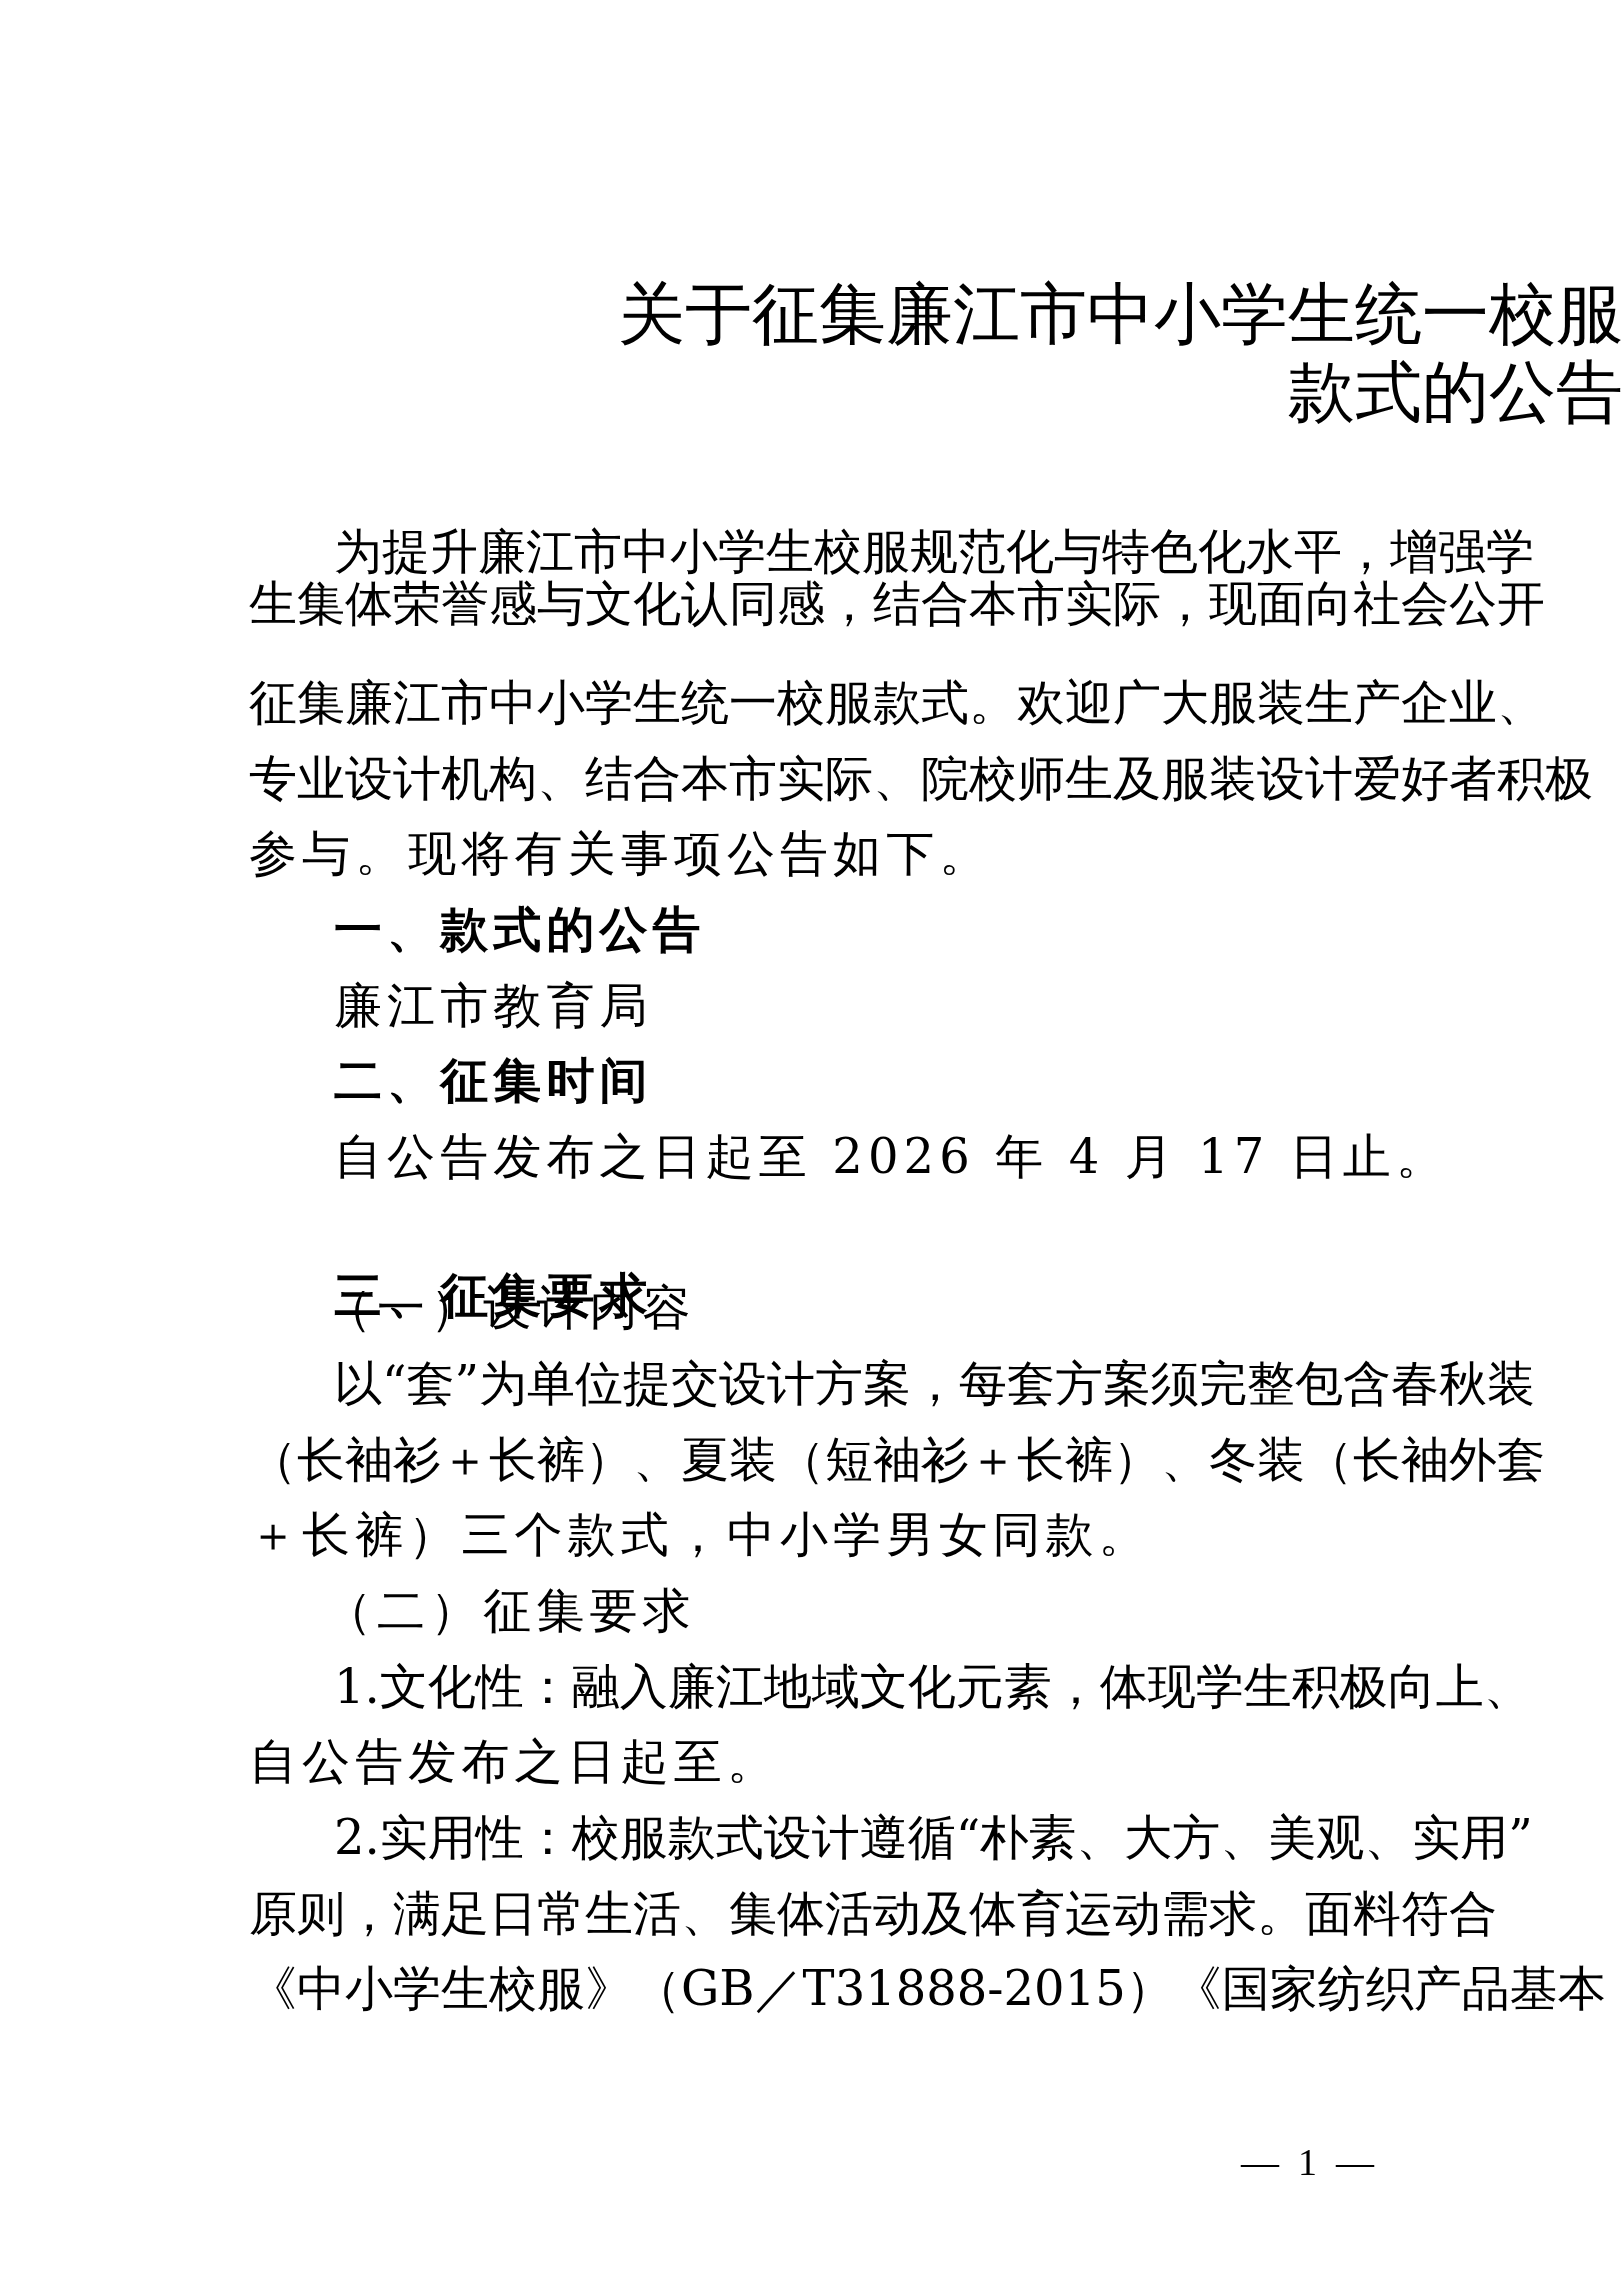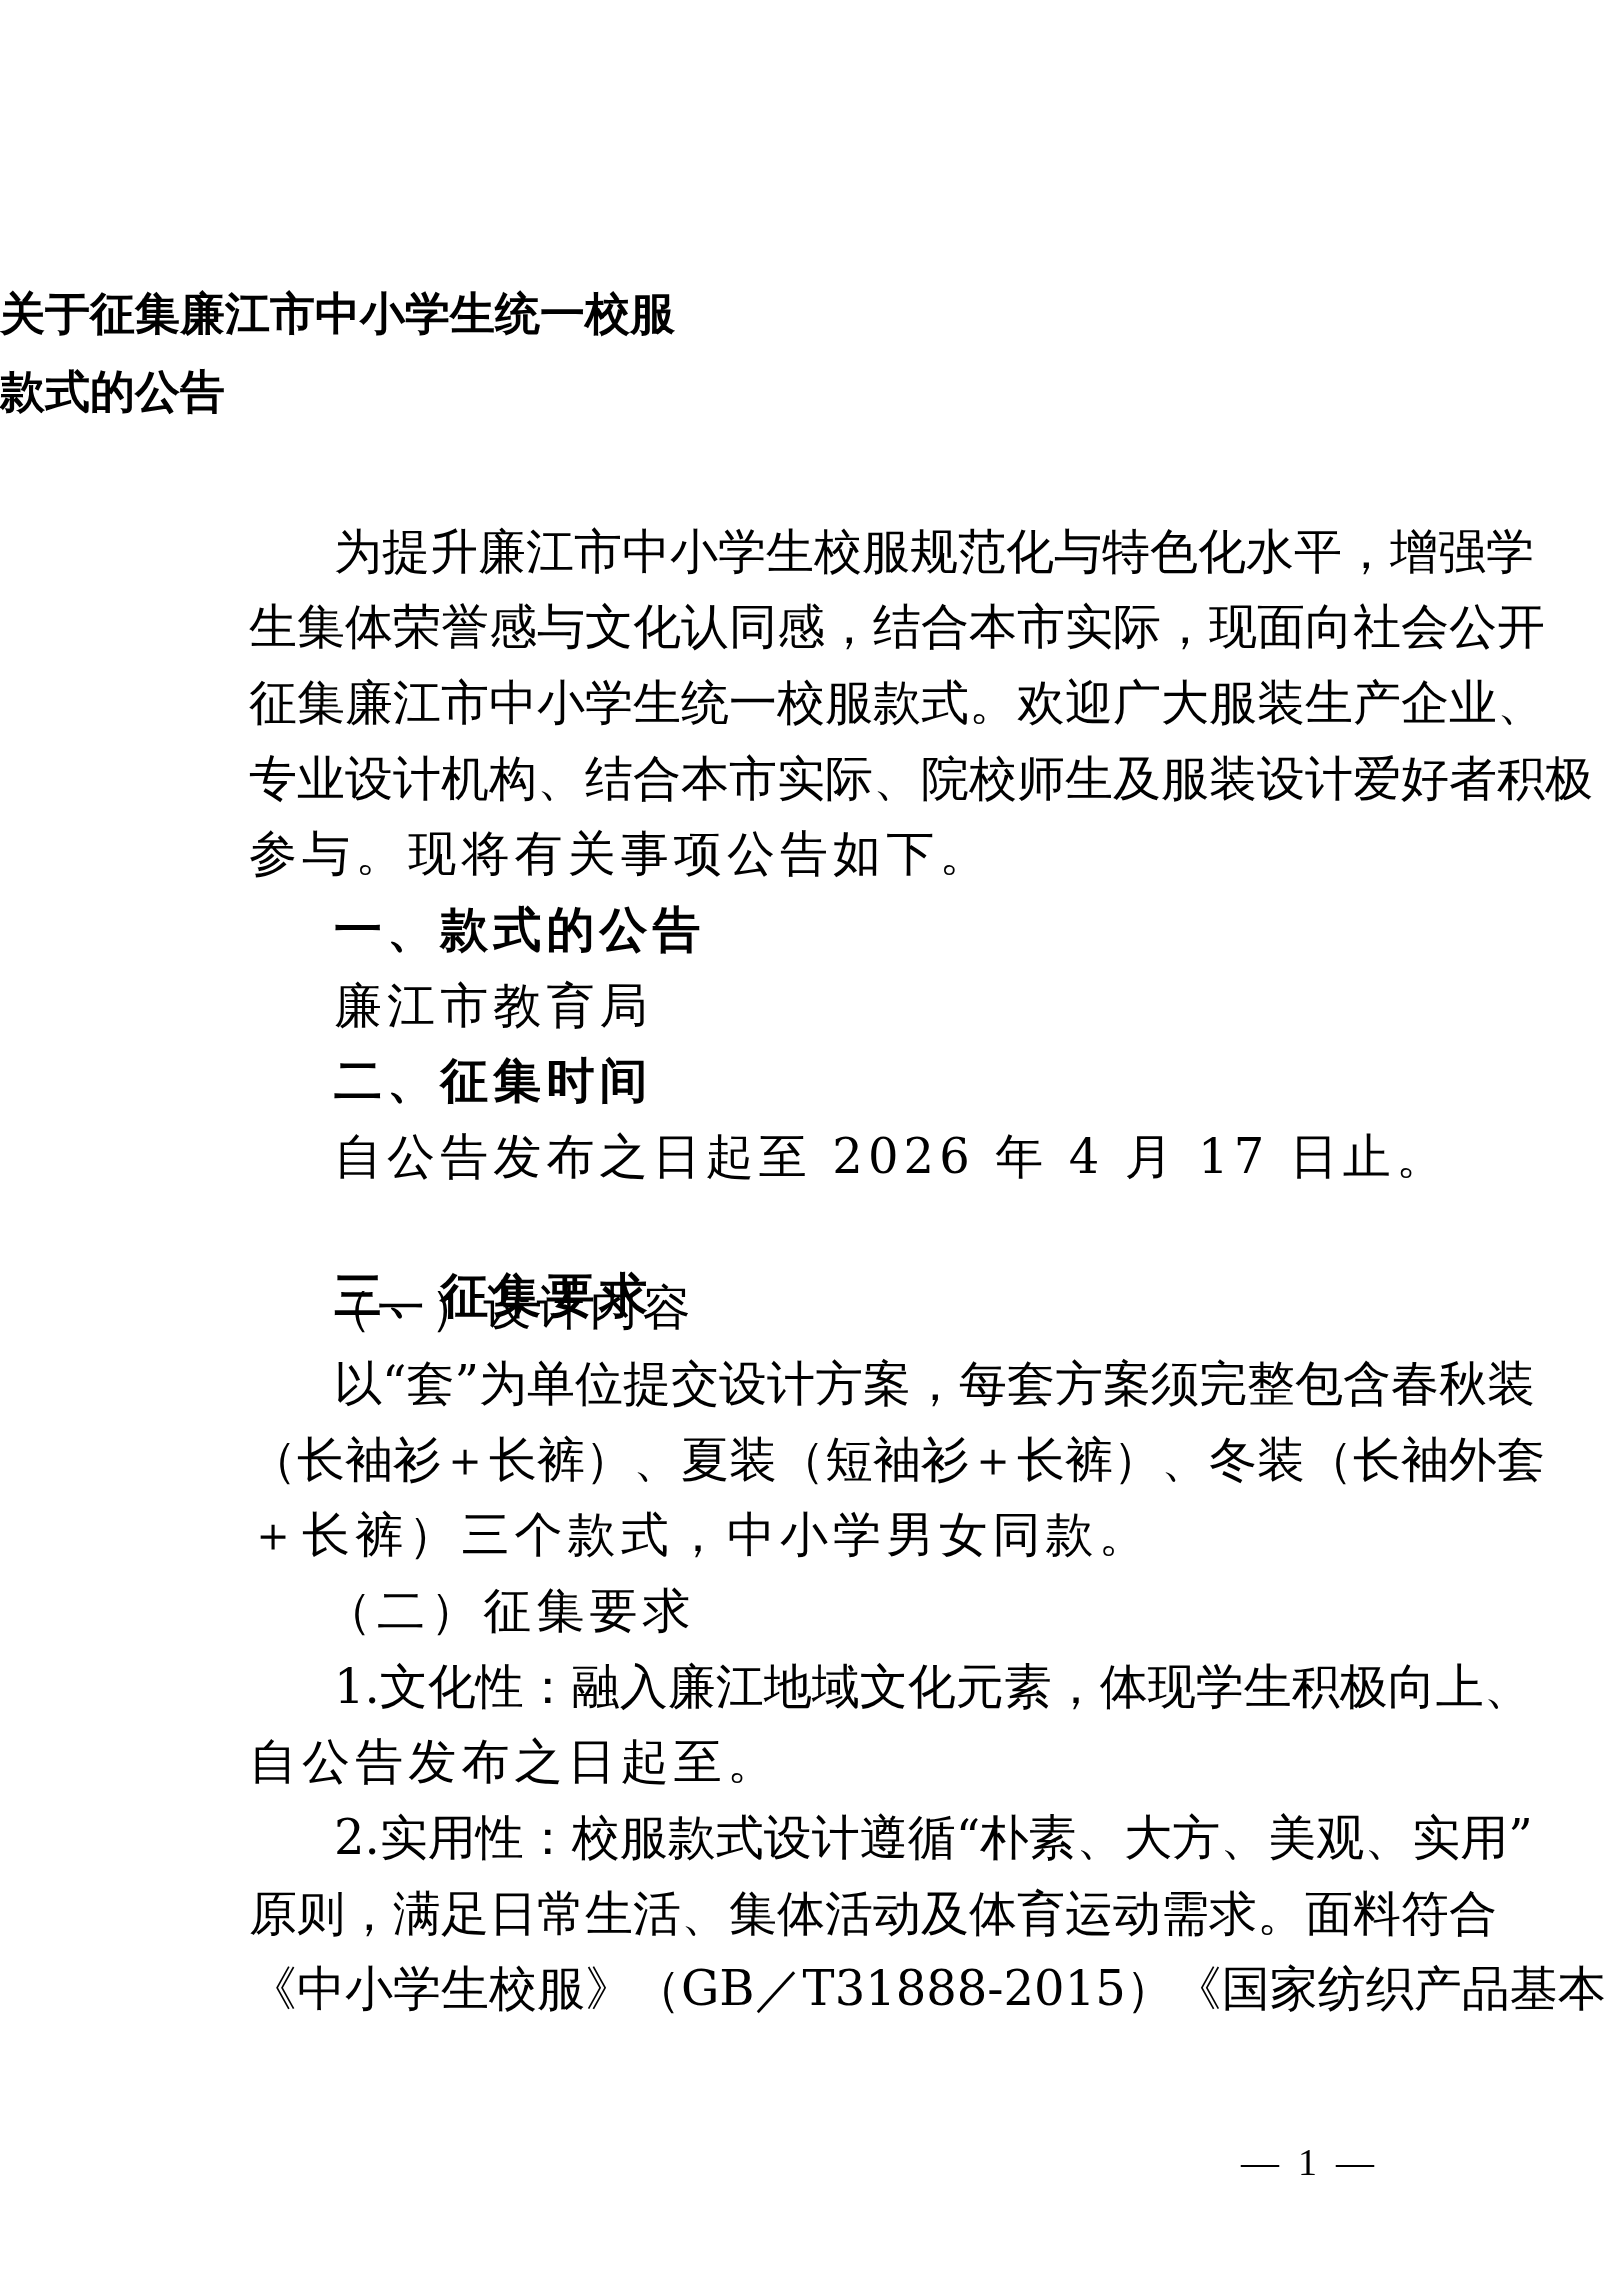--- a/index.html
+++ b/index.html
@@ -1,39 +1,39 @@
 <!DOCTYPE html>
 <html style="font-size:11px"><head>
 <meta charset="utf-8">
 <style>
   html, body { margin: 0; padding: 0; background: #ffffff; }
   body { width: 1623px; height: 2295px; position: relative; overflow: hidden;
          font-family: "DejaVu Serif", "Liberation Serif", serif; color: #000; }
-  .title { position: absolute; left: 0; width: 1623px; text-align: left;
-           font-family: "DejaVu Serif", serif; font-weight: bold; font-size: 45px; line-height: 68px; }
+  .title { position: absolute; left: 0; width: 1623px; text-align: right;
+           font-family: "DejaVu Serif", serif; font-weight: normal; font-size: 67px; line-height: 68px; }
   .title.l1 { top: 280px; }
   .title.l2 { top: 358px; }
   .line { position: absolute; left: 249px; width: 1128px; height: 55px; font-size: 48px; line-height: 55px;
           white-space: nowrap; text-align: justify; text-align-last: justify; }
   .line.indent { left: 334px; width: 1043px; }
   .line.short { text-align-last: left; letter-spacing: 5.1px; }
   .heading { font-family: "DejaVu Sans", sans-serif; font-weight: bold; }
   .sub { left: 334px; }
   .pageno { position: absolute; top: 2135px; left: 1241px; font-size: 38px; line-height: 55px; white-space: pre;
             font-family: "Liberation Serif", serif; }
 </style>
 </head>
 <body>
 
 <div>
   <div class="title l1">关于征集廉江市中小学生统一校服</div>
   <div class="title l2">款式的公告</div>
 
   <div class="line indent" style="top:524px">为提升廉江市中小学生校服规范化与特色化水平，增强学</div>
-  <div class="line" style="top:599px">生集体荣誉感与文化认同感，结合本市实际，现面向社会公开</div>
+  <div class="line" style="top:576px">生集体荣誉感与文化认同感，结合本市实际，现面向社会公开</div>
   <div class="line" style="top:675px">征集廉江市中小学生统一校服款式。欢迎广大服装生产企业、</div>
   <div class="line" style="top:751px">专业设计机构、结合本市实际、院校师生及服装设计爱好者积极</div>
   <div class="line short" style="top:826px">参与。现将有关事项公告如下。</div>
 
   <div class="line sub short heading" style="top:902px">一、款式的公告</div>
   <div class="line sub short" style="top:978px">廉江市教育局</div>
 
   <div class="line sub short heading" style="top:1053px">二、征集时间</div>
   <div class="line sub short" style="top:1129px">自公告发布之日起至 2026 年 4 月 17 日止。</div>
 

